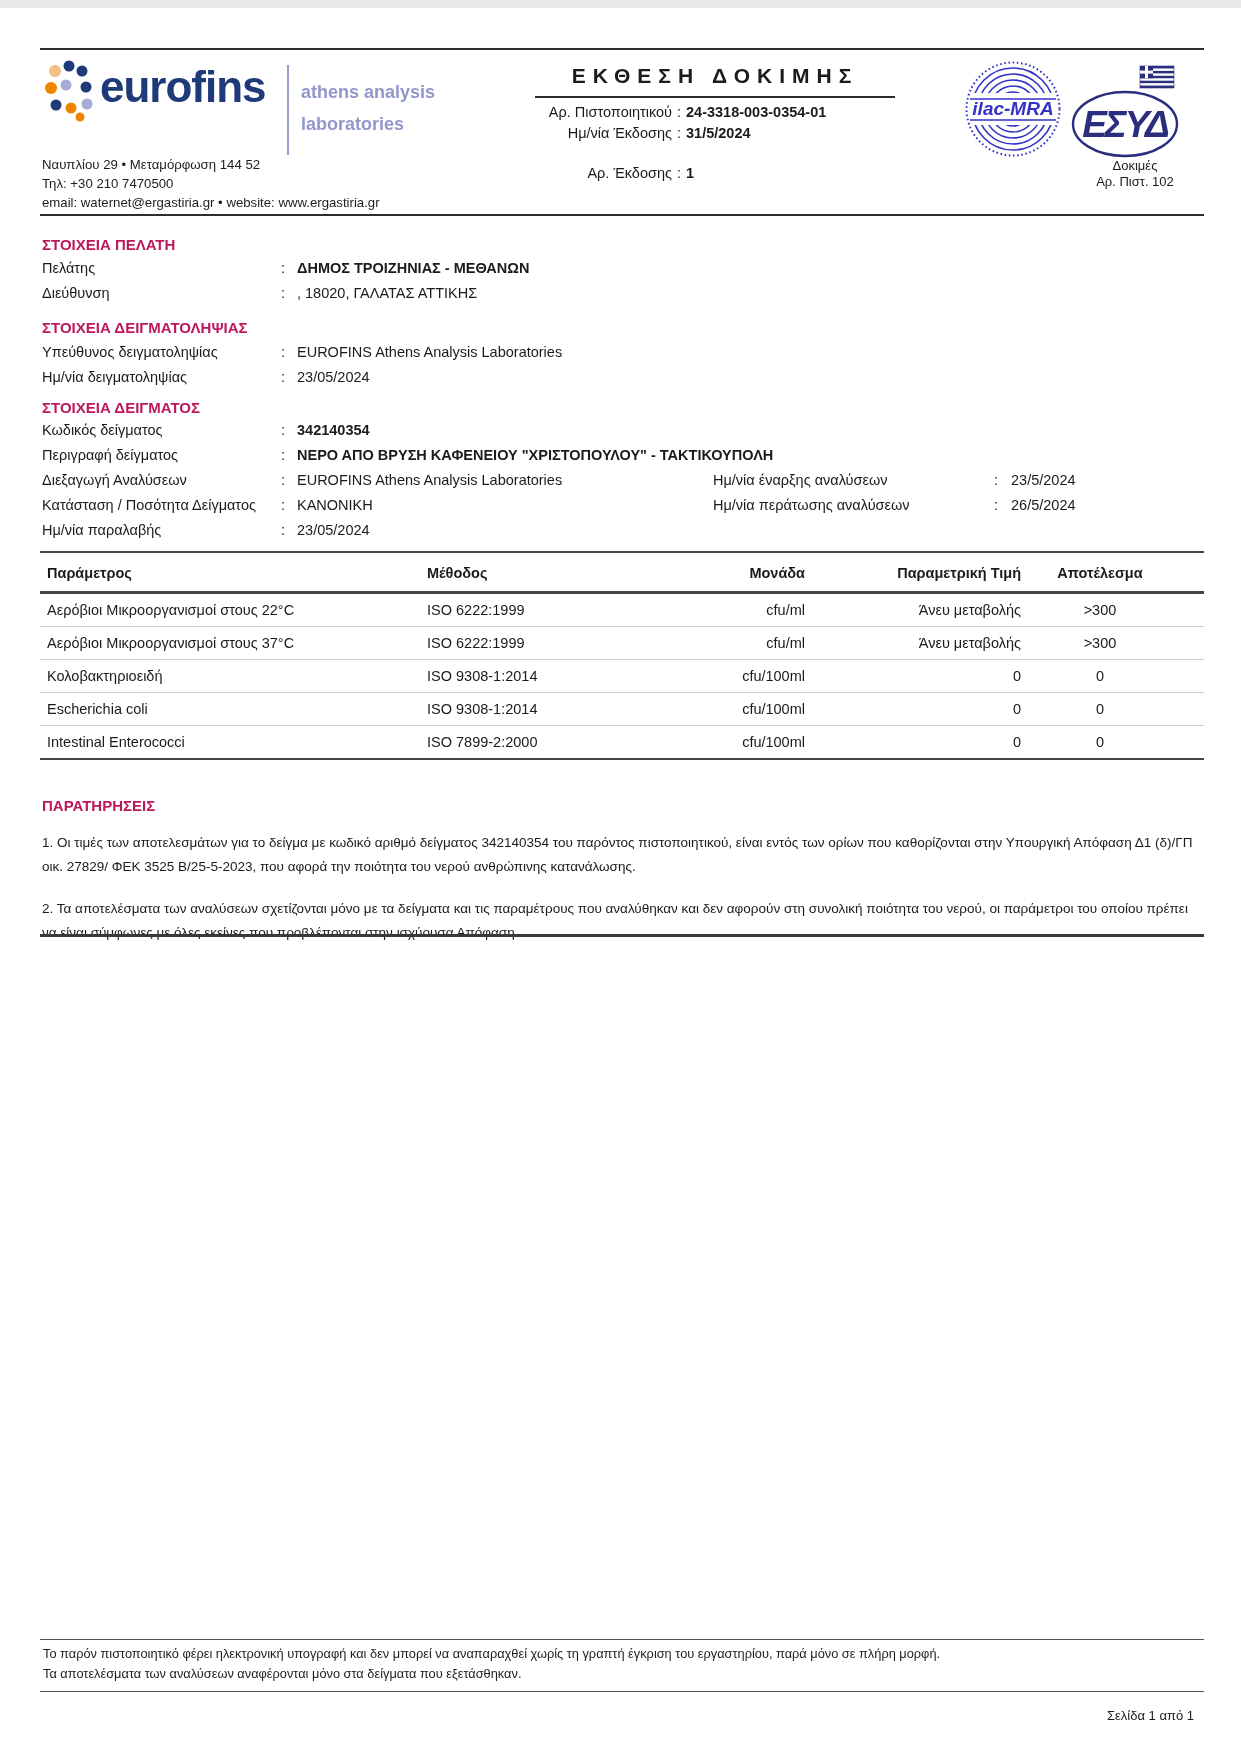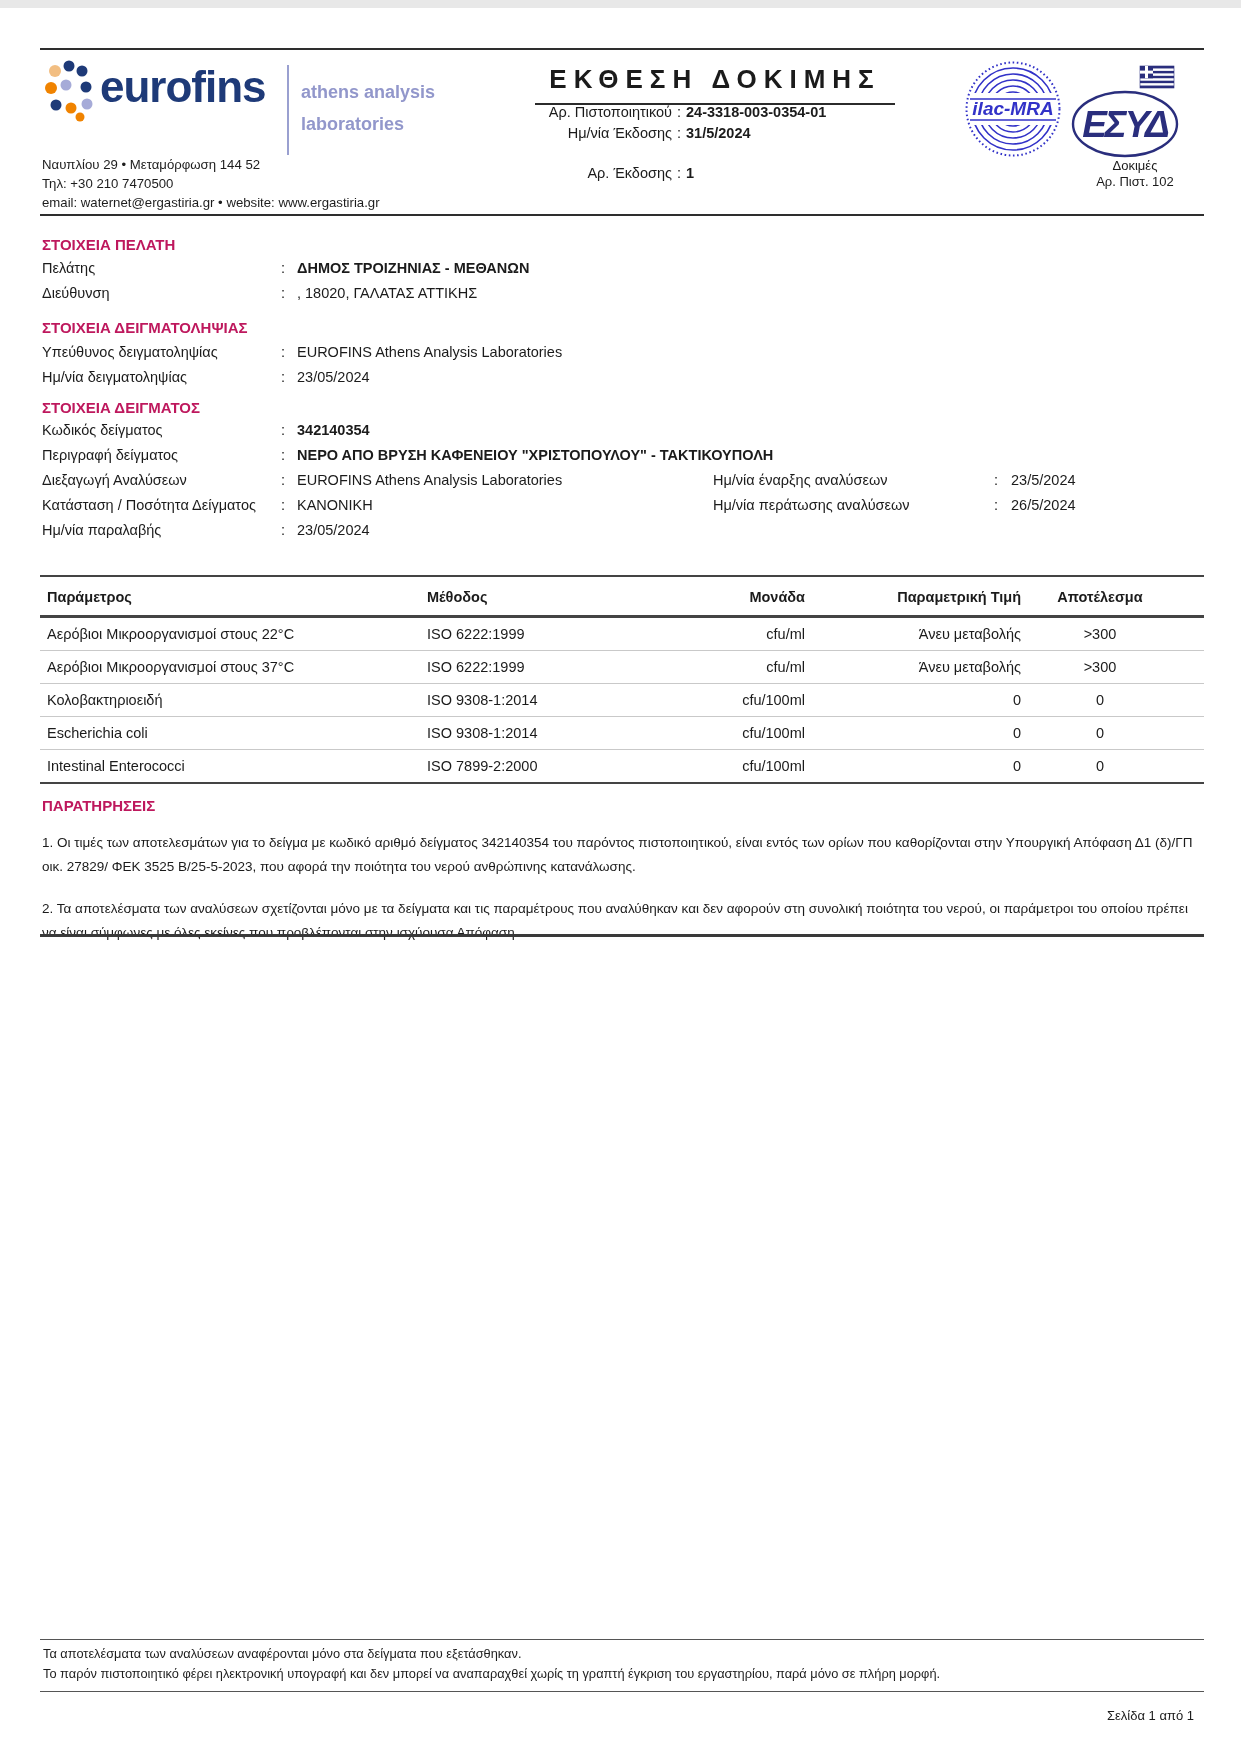--- a/index.html
+++ b/index.html
@@ -12,21 +12,21 @@
   .rule{position:absolute;left:40px;width:1164px;height:0;}
   .rule-heavy{border-top:2px solid #2e2e2e;}
   .rule-xheavy{border-top:3px solid #3a3a3a;}
 
   
   .wordmark{left:100px;top:54px;font-size:44px;font-weight:bold;color:#1E3A78;letter-spacing:-1px;}
   .divider{left:287px;top:57px;width:2px;height:90px;background:#9aa0d0;}
   .subbrand{left:301px;top:68px;font-size:18px;font-weight:bold;color:#9297CB;line-height:32px;}
   .address{left:42px;top:147px;font-size:13.2px;line-height:19px;color:#1d1d1d;}
 
-  .title-block{left:535px;top:56px;width:360px;text-align:center;font-size:26px;font-weight:bold;
+  .title-block{left:535px;top:56px;width:360px;text-align:center;font-size:21px;font-weight:bold;
     letter-spacing:7px;padding-bottom:8px;border-bottom:2px solid #2b2b2b;white-space:nowrap;}
   .cert-rows{left:535px;top:96px;font-size:14.5px;}
   .crow{display:flex;margin-bottom:5px;}
   .crow .lbl{width:137px;text-align:right;flex:none;}
   .crow .colon{width:14px;text-align:center;flex:none;}
   .crow .val{font-weight:bold;}
   .crow.gap{margin-top:24px;}
 
   .accred-text{left:1083px;top:150px;width:104px;text-align:center;font-size:13px;line-height:16px;}
 
@@ -37,21 +37,21 @@
   .kv .lbl{width:235px;flex:none;}
   .kv .colon{width:12px;flex:none;text-align:center;}
   .kv .val{margin-left:8px;}
   .kv .val.b{font-weight:bold;text-align:center;}
   .pair{position:absolute;left:671px;top:0;display:flex;}
   .pair .lbl2{width:276px;flex:none;}
   .pair .colon2{width:14px;flex:none;text-align:center;}
   .pair .val2{margin-left:8px;}
 
   
-  .tbl{left:40px;top:567px;width:1164px;border-top:2px solid #444;border-bottom:2px solid #444;}
+  .tbl{left:40px;top:543px;width:1164px;border-top:2px solid #444;border-bottom:2px solid #444;}
   .trow{display:grid;grid-template-columns:387px 203px 175px 216px 158px 1fr;align-items:center;font-size:14.5px;}
   .thead{font-weight:bold;padding:12px 0 10px;border-bottom:3px solid #444;}
   .tbody-row{padding:8px 0;border-bottom:1px solid #c9c9c9;}
   .tbody-row:last-child{border-bottom:none;}
   .c-par{padding-left:7px;}
   .c-unit{text-align:right;}
   .c-lim{text-align:right;}
   .c-res{text-align:center;}
 
   
@@ -290,18 +290,18 @@
 
   <div class="abs remarks">
     <div class="sec-h">ΠΑΡΑΤΗΡΗΣΕΙΣ</div>
     <p>1. Οι τιμές των αποτελεσμάτων για το δείγμα με κωδικό αριθμό δείγματος 342140354 του παρόντος πιστοποιητικού, είναι εντός των ορίων που καθορίζονται στην Υπουργική Απόφαση Δ1 (δ)/ΓΠ οικ. 27829/ ΦΕΚ 3525 Β/25-5-2023, που αφορά την ποιότητα του νερού ανθρώπινης κατανάλωσης.</p>
     <p>2. Τα αποτελέσματα των αναλύσεων σχετίζονται μόνο με τα δείγματα και τις παραμέτρους που αναλύθηκαν και δεν αφορούν στη συνολική ποιότητα του νερού, οι παράμετροι του οποίου πρέπει να είναι σύμφωνες με όλες εκείνες που προβλέπονται στην ισχύουσα Απόφαση.</p>
   </div>
   <div class="rule rule-xheavy" style="top:926px;"></div>
 
 
   <div class="abs footer">
+    <div>Το παρόν πιστοποιητικό φέρει ηλεκτρονική υπογραφή και δεν μπορεί να αναπαραχθεί χωρίς τη γραπτή έγκριση του εργαστηρίου, παρά μόνο σε πλήρη μορφή.</div>
     <div>Τα αποτελέσματα των αναλύσεων αναφέρονται μόνο στα δείγματα που εξετάσθηκαν.</div>
-    <div>Το παρόν πιστοποιητικό φέρει ηλεκτρονική υπογραφή και δεν μπορεί να αναπαραχθεί χωρίς τη γραπτή έγκριση του εργαστηρίου, παρά μόνο σε πλήρη μορφή.</div>
   </div>
   <div class="abs pagenum">Σελίδα 1 από 1</div>
 
 </div>
 
 </body></html>

